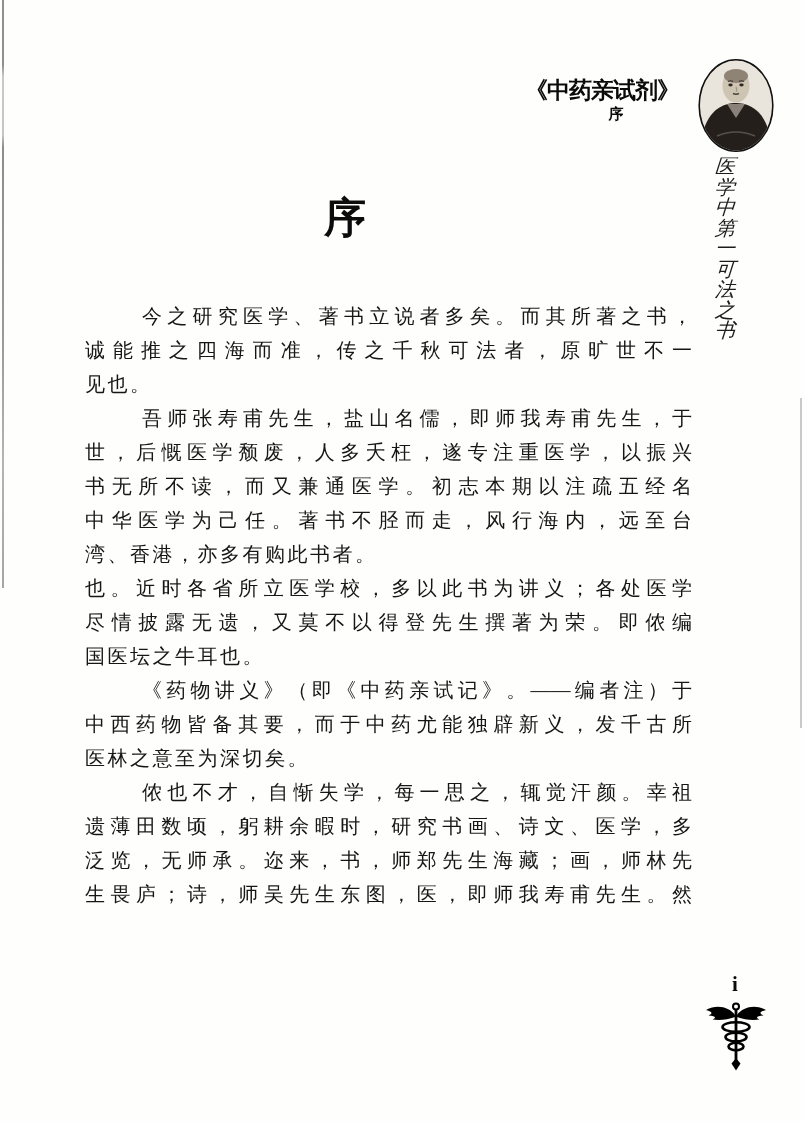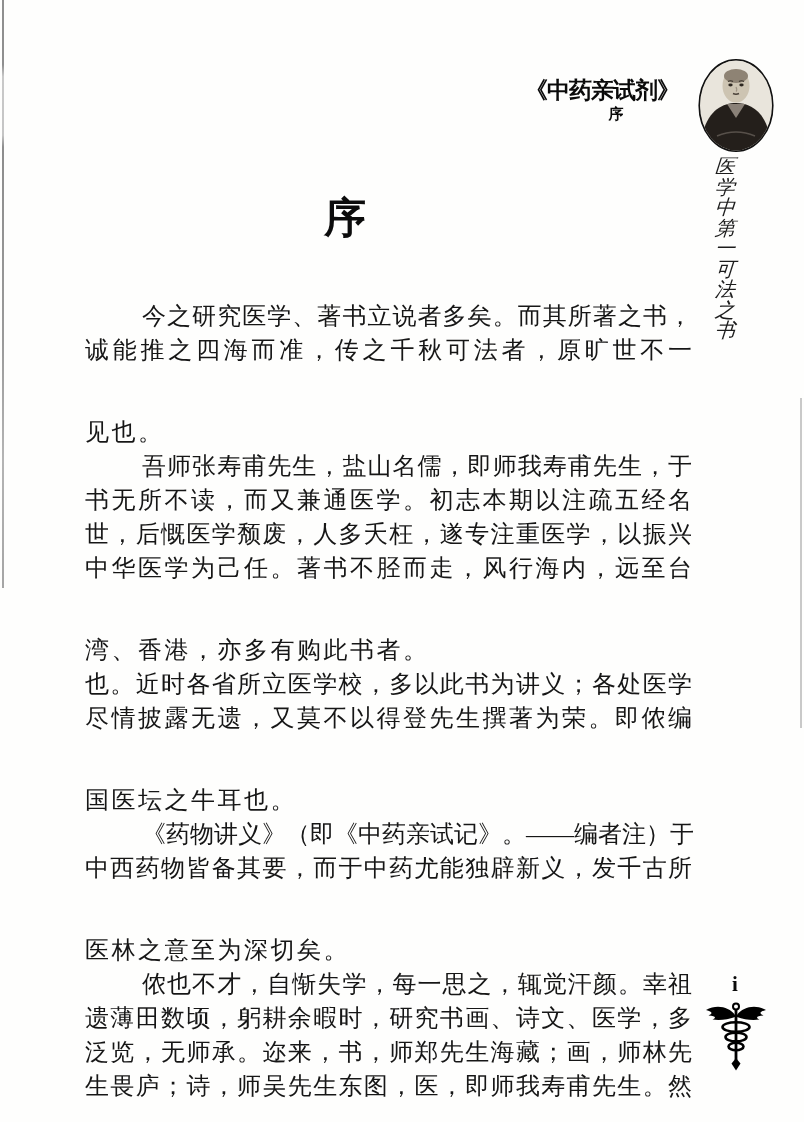--- a/index.html
+++ b/index.html
@@ -29,27 +29,27 @@
     position:absolute;left:710px;top:156px;width:30px;text-align:center;
     font-style:italic;color:#1c1c1c;
   }
   .ins-char{font-size:20px;line-height:20.5px;height:20.5px;transform:skewX(-4deg);}
   .preface-title{
     position:absolute;left:85px;top:192px;width:520px;text-align:center;
     font-weight:700;font-size:42px;line-height:52px;color:#0c0c0c;
   }
   .body-text{
     position:absolute;left:85px;top:299px;width:607px;
-    font-size:24px;color:#161616;
+    font-size:20px;color:#161616;
   }
   .line{
     height:34px;line-height:34px;white-space:nowrap;
     text-align:justify;text-align-last:justify;text-justify:inter-character;
   }
-  .line.end{text-align-last:left;letter-spacing:2.5px;margin-top:48px;}
+  .line.end{text-align-last:left;letter-spacing:2.5px;}
   .line.indent{text-indent:57px;}
   .page-number{
     position:absolute;left:722px;top:971px;width:26px;text-align:center;
     font-weight:700;font-size:21px;line-height:26px;color:#0a0a0a;
   }
   .caduceus{position:absolute;left:704px;top:1001px;width:64px;height:70px;}
 </style>
 </head>
 <body>
 
@@ -98,22 +98,22 @@
       <div class="ins-char">书</div>
     </div>
 
   <div class="preface-title">序</div>
 
   <div class="body-text">
       <div class="line indent">今之研究医学、著书立说者多矣。而其所著之书，</div>
       <div class="line">诚能推之四海而准，传之千秋可法者，原旷世不一</div>
       <div class="line end">见也。</div>
       <div class="line indent">吾师张寿甫先生，盐山名儒，即师我寿甫先生，于</div>
+      <div class="line">世，后慨医学颓废，人多夭枉，遂专注重医学，以振兴</div>
       <div class="line">书无所不读，而又兼通医学。初志本期以注疏五经名</div>
-      <div class="line">世，后慨医学颓废，人多夭枉，遂专注重医学，以振兴</div>
       <div class="line">中华医学为己任。著书不胫而走，风行海内，远至台</div>
       <div class="line end">湾、香港，亦多有购此书者。</div>
       <div class="line">也。近时各省所立医学校，多以此书为讲义；各处医学</div>
       <div class="line">尽情披露无遗，又莫不以得登先生撰著为荣。即侬编</div>
       <div class="line end">国医坛之牛耳也。</div>
       <div class="line indent">《药物讲义》（即《中药亲试记》。——编者注）于</div>
       <div class="line">中西药物皆备其要，而于中药尤能独辟新义，发千古所</div>
       <div class="line end">医林之意至为深切矣。</div>
       <div class="line indent">侬也不才，自惭失学，每一思之，辄觉汗颜。幸祖</div>
       <div class="line">遗薄田数顷，躬耕余暇时，研究书画、诗文、医学，多</div>

